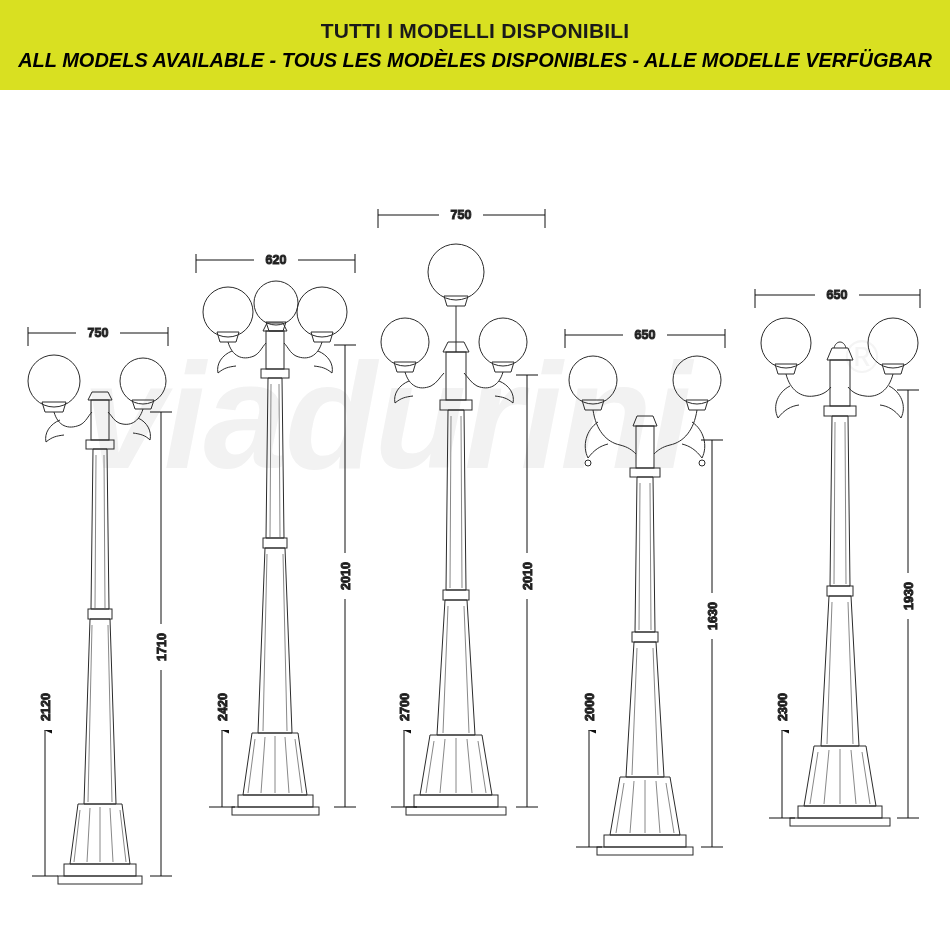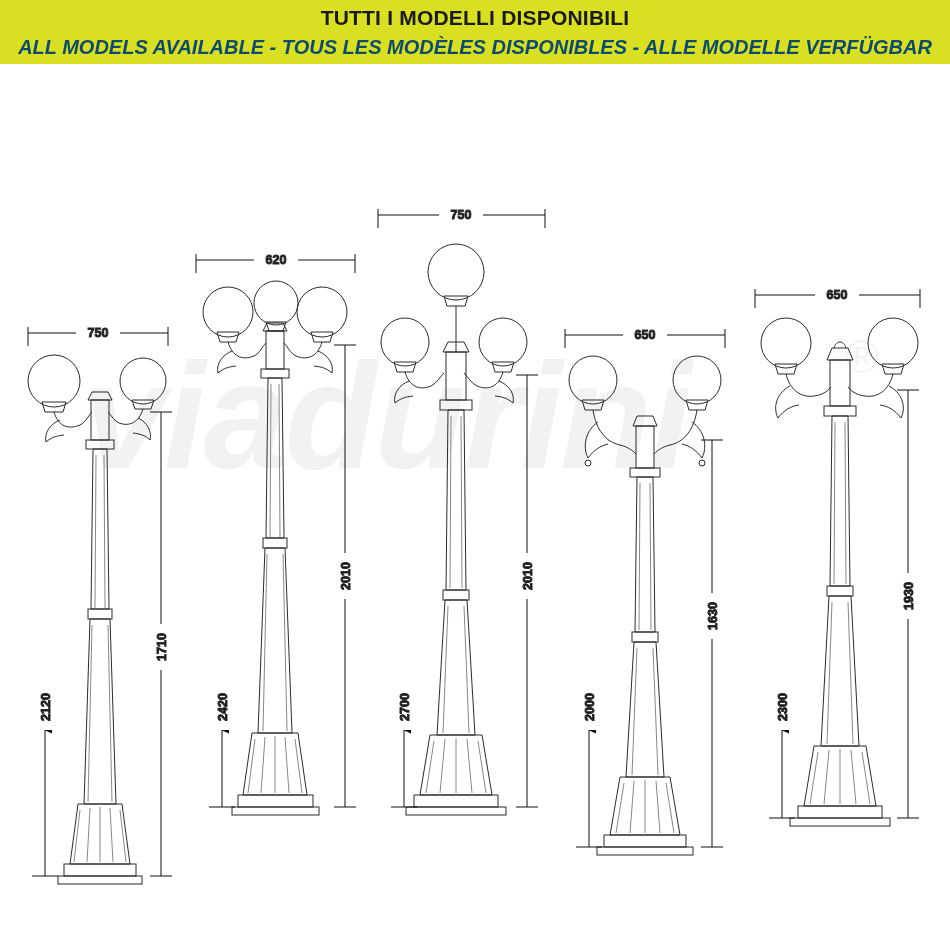--- a/index.html
+++ b/index.html
@@ -5,31 +5,31 @@
   html,body{margin:0;padding:0;}
   body{
     width:950px;height:950px;
     background:#ffffff;
     font-family:"Liberation Sans", sans-serif;
     overflow:hidden;
     position:relative;
   }
   
   #header-band{
-    position:absolute;left:0;top:0;width:950px;height:64px;
+    position:absolute;left:0;top:0;width:950px;height:90px;
     background:#d9e021;
     display:flex;flex-direction:column;align-items:center;justify-content:center;
     box-sizing:border-box;
   }
   #header-title{
     font-size:21px;font-weight:bold;letter-spacing:.2px;color:#1a1a1a;
     text-align:center;line-height:1.1;
   }
   #header-subtitle{
-    font-size:20px;font-weight:bold;font-style:italic;color:#0c4a6e;
+    font-size:20px;font-weight:bold;font-style:italic;color:#000000;
     text-align:center;line-height:1.1;margin-top:7px;white-space:nowrap;
   }
   
   #watermark{
     position:absolute;left:0;top:330px;width:772px;
     text-align:center;
     font-size:150px;font-weight:bold;font-style:italic;
     color:#f2f2f2;
     letter-spacing:-2px;
     pointer-events:none;

